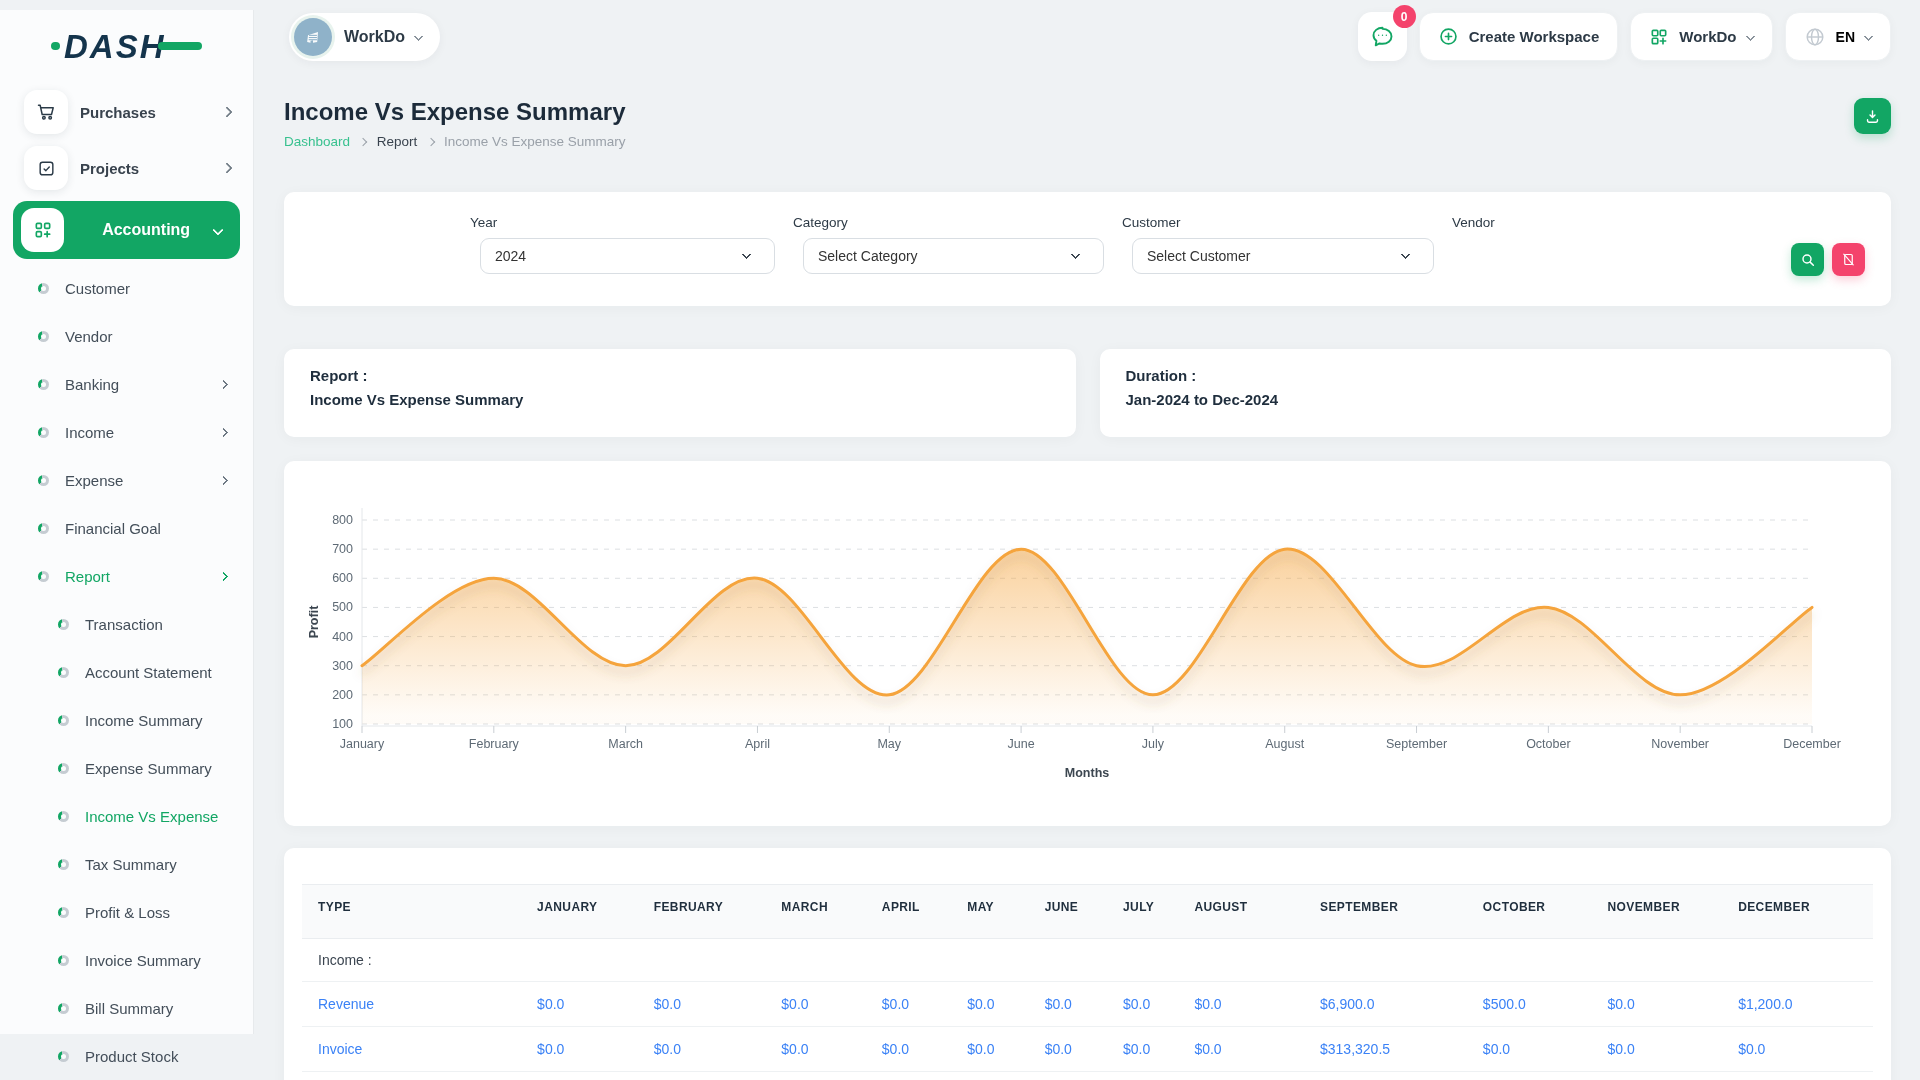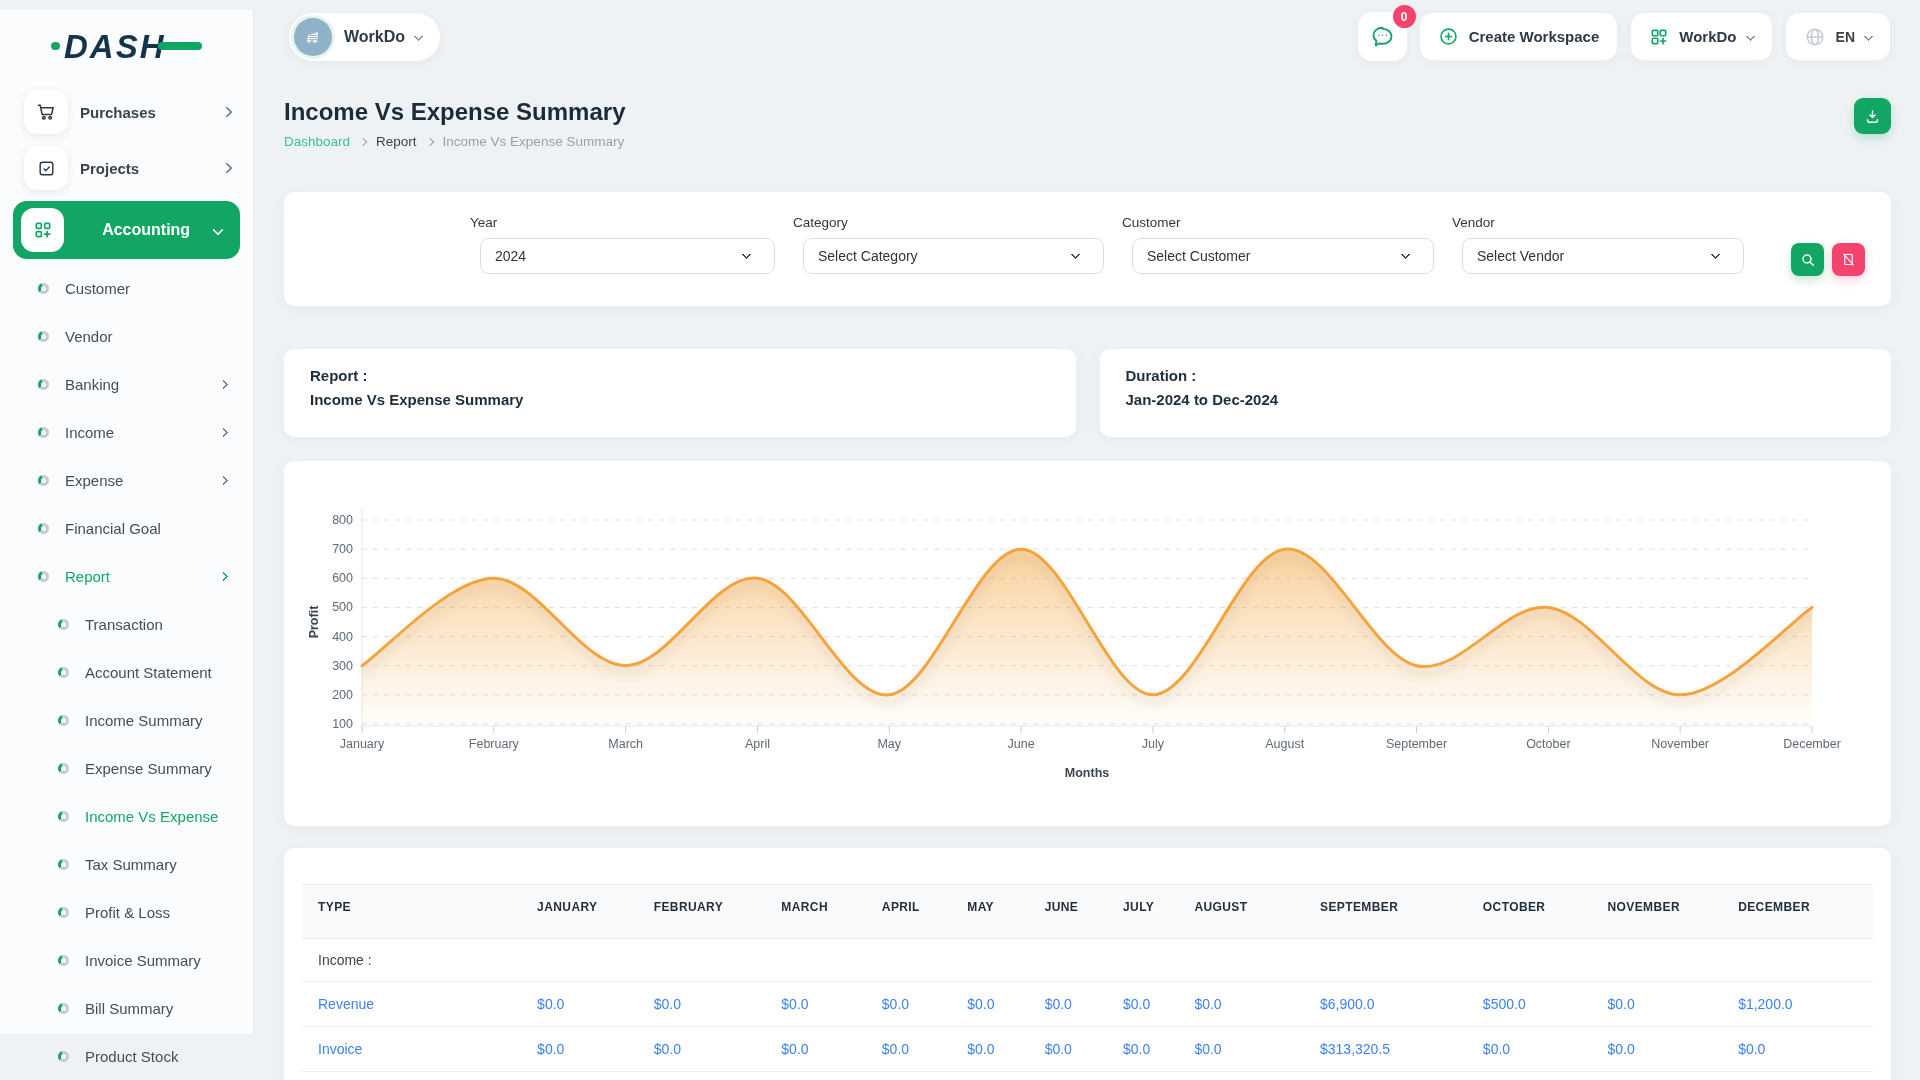--- a/index.html
+++ b/index.html
@@ -55,27 +55,27 @@
   .ws-pill .chv, .top-pill .chv { color:#8a939c; width:7px; height:7px; }
   .top-right { margin-left:auto; display:flex; align-items:center; gap:12px; }
   .msg-btn { position:relative; width:49px; height:49px; border-radius:14px; background:#fff;
              box-shadow:0 2px 10px rgba(32,46,60,.05); display:flex; align-items:center; justify-content:center; cursor:pointer; }
   .badge { position:absolute; top:-7px; right:-9px; min-width:23px; height:23px; border-radius:12px;
            background:#f4436c; color:#fff; font-size:12px; font-weight:700;
            display:flex; align-items:center; justify-content:center; }
   .top-pill { height:49px; background:#fff; border-radius:14px; border:1px solid #eef1f3;
               display:flex; align-items:center; gap:10px; padding:0 18px; font-size:15px; font-weight:600;
               color:#2d3a46; box-shadow:0 2px 10px rgba(32,46,60,.04); cursor:pointer; }
-  .lang-code { color:#404040; font-weight:700; font-size:14px; }
+  .lang-code { color:#000000; font-weight:700; font-size:14px; }
 
   
   .content { padding:0 29px 0 31px; }
   .page-head { margin-top:25px; display:flex; align-items:flex-start; }
   .page-title { font-size:24px; font-weight:700; color:#1c2b3a; }
-  .breadcrumb { margin-top:8px; display:flex; align-items:center; gap:10px; font-size:13.5px; }
+  .breadcrumb { margin-top:8px; display:flex; align-items:center; gap:10px; font-size:13.5px;justify-content:space-between; }
   .bc-link { color:#38c18f; cursor:pointer; }
   .bc-mid { color:#39434e; cursor:pointer; }
   .bc-cur { color:#9aa1a9; }
   .bc-sep { width:6px; height:6px; border-right:1.6px solid #9aa1a9; border-bottom:1.6px solid #9aa1a9;
             transform:rotate(-45deg); }
   .dl-btn { margin-left:auto; width:37px; height:36px; border-radius:9px; background:#12a664; border:none;
             display:flex; align-items:center; justify-content:center; cursor:pointer;
             box-shadow:0 4px 10px rgba(18,166,100,.25); }
 
   
@@ -345,26 +345,20 @@
         <label>Customer</label>
         <div class="select-wrap">
           <select>
             <option>Select Customer</option>
           </select>
           <span class="chv"></span>
         </div>
       </div>
       <div class="fgroup w-vend">
         <label>Vendor</label>
-        <div class="select-wrap">
-          <select>
-            <option>Select Vendor</option>
-          </select>
-          <span class="chv"></span>
-        </div>
       </div>
       <div class="fbtns">
         <button class="sq-btn search">
           <svg width="16" height="16" viewBox="0 0 24 24" fill="none" stroke="#fff" stroke-width="2.2" stroke-linecap="round">
             <circle cx="10.5" cy="10.5" r="6"></circle>
               <path d="M15.2 15.2L20 20"></path>
           </svg>
         </button>
         <button class="sq-btn reset">
           <svg width="15" height="15" viewBox="0 0 24 24" fill="none" stroke="#fff" stroke-width="1.9" stroke-linecap="round" stroke-linejoin="round">

